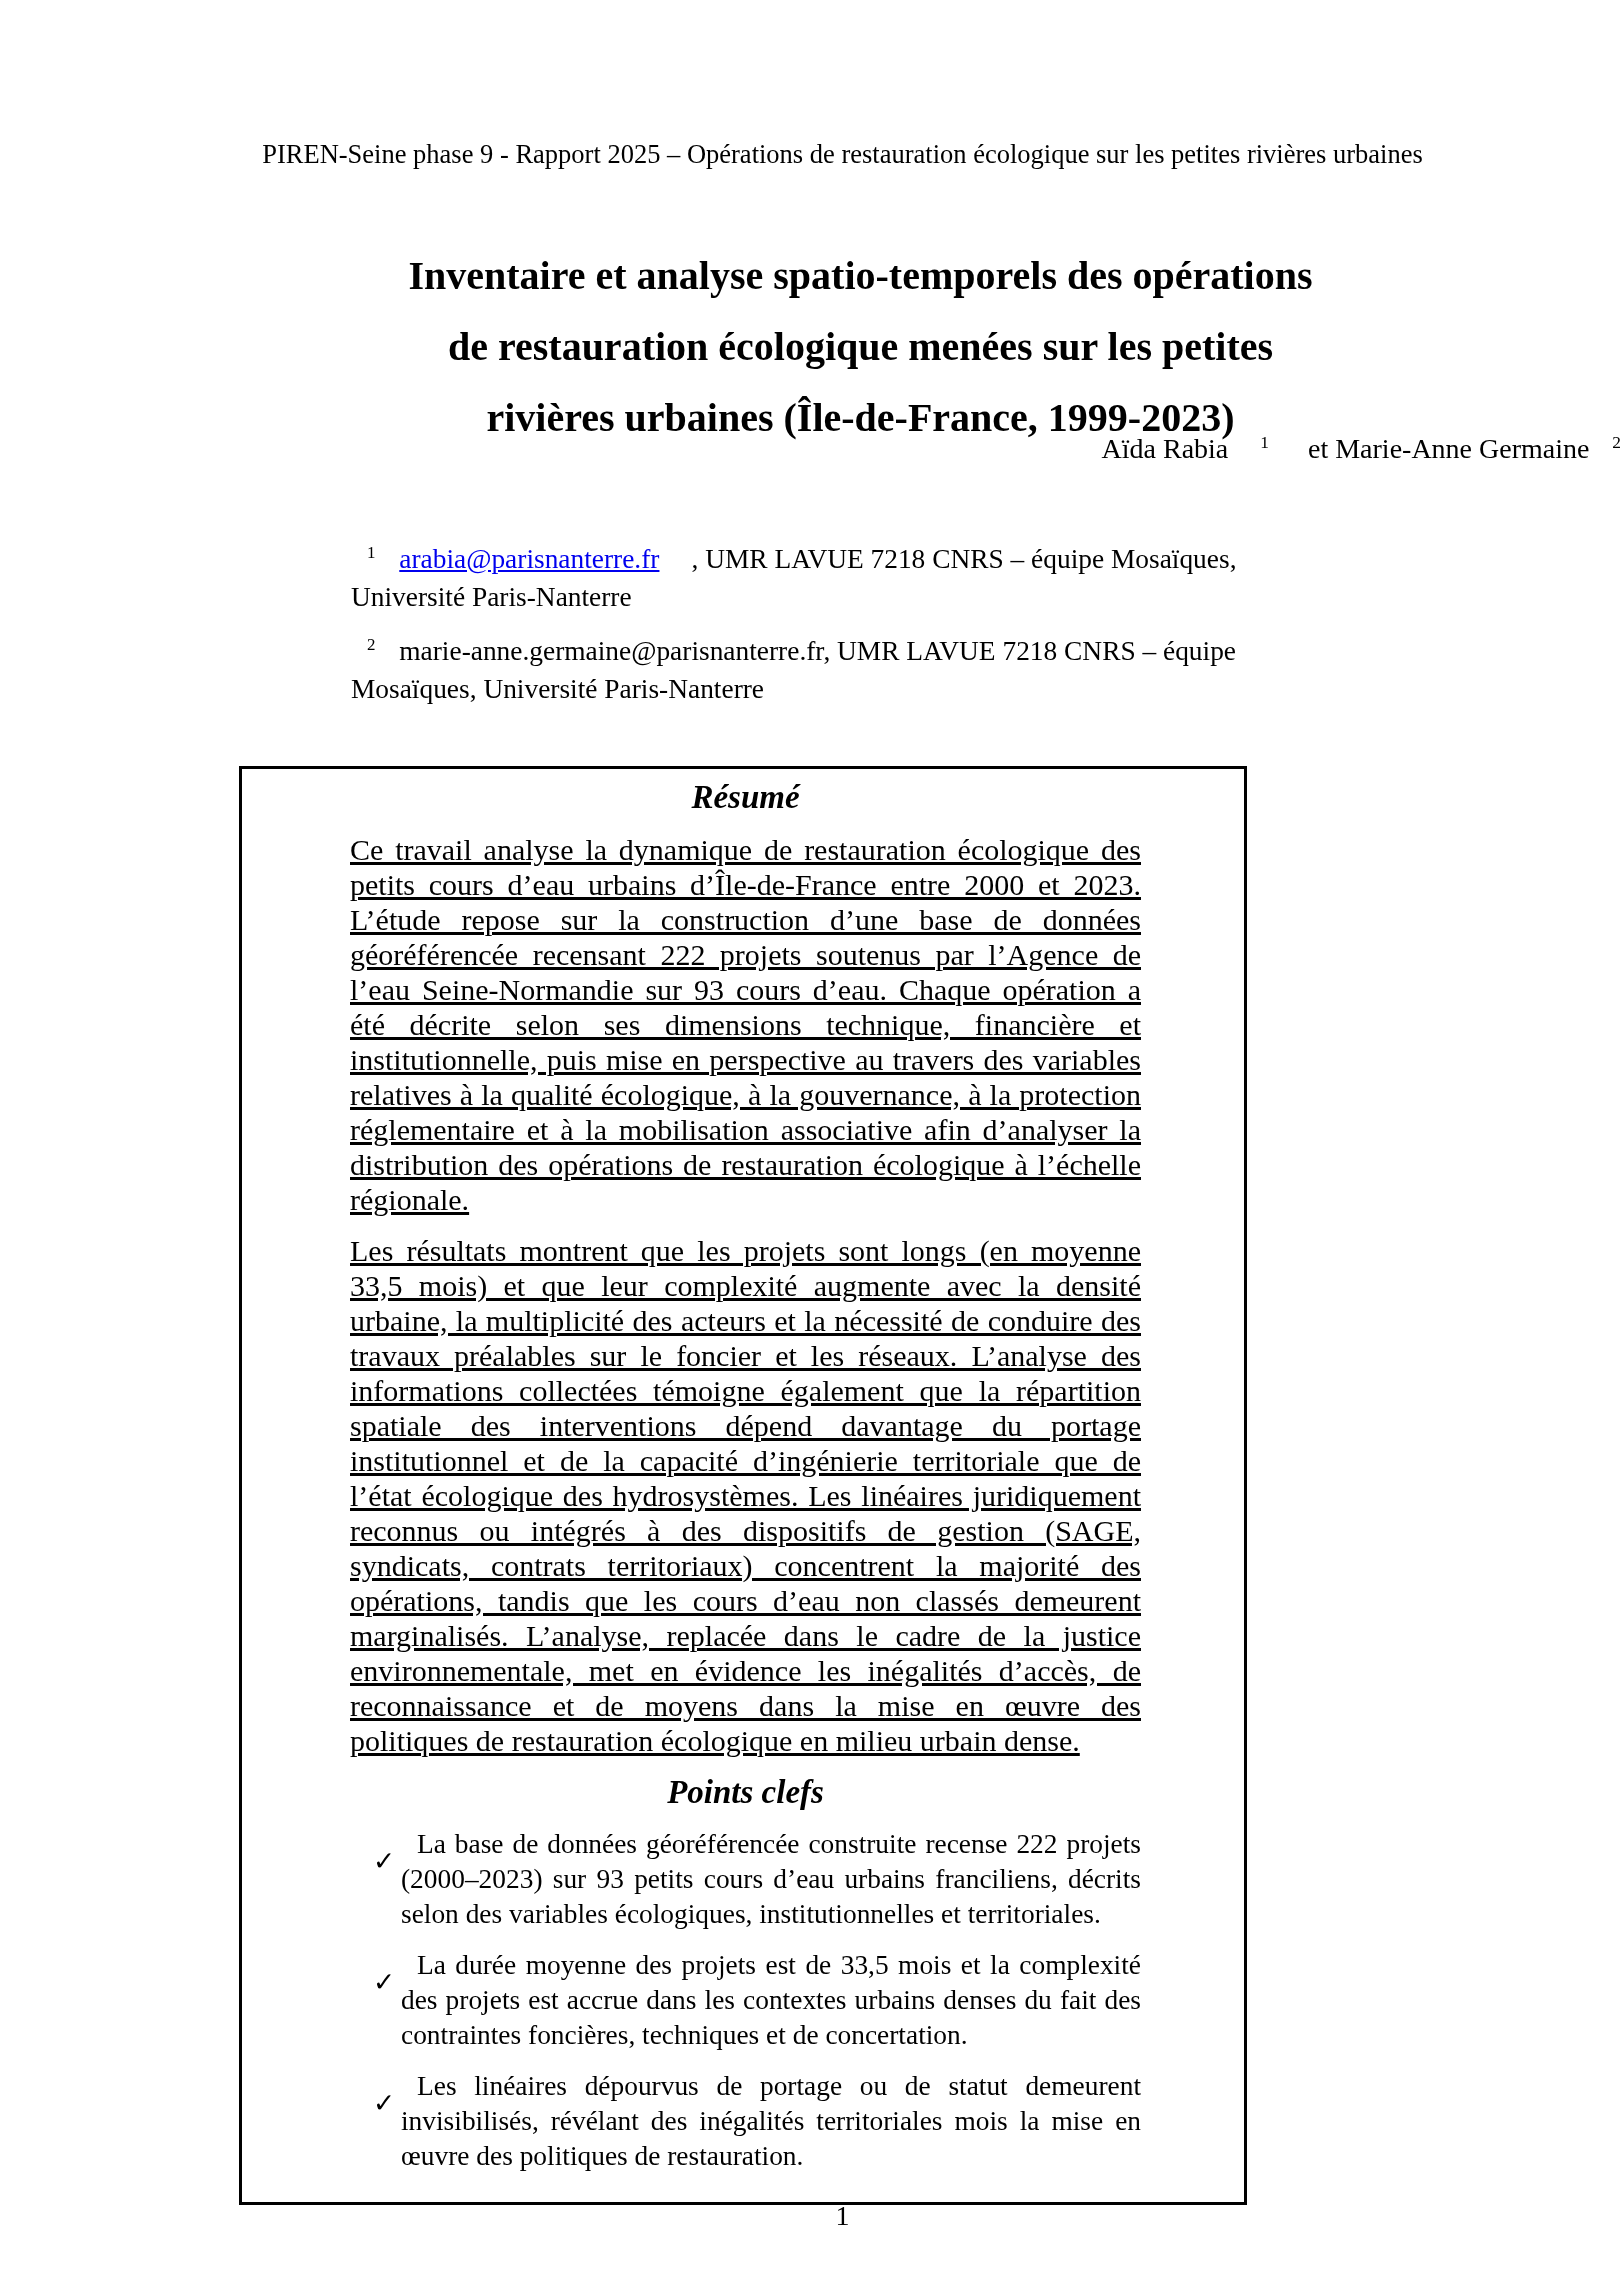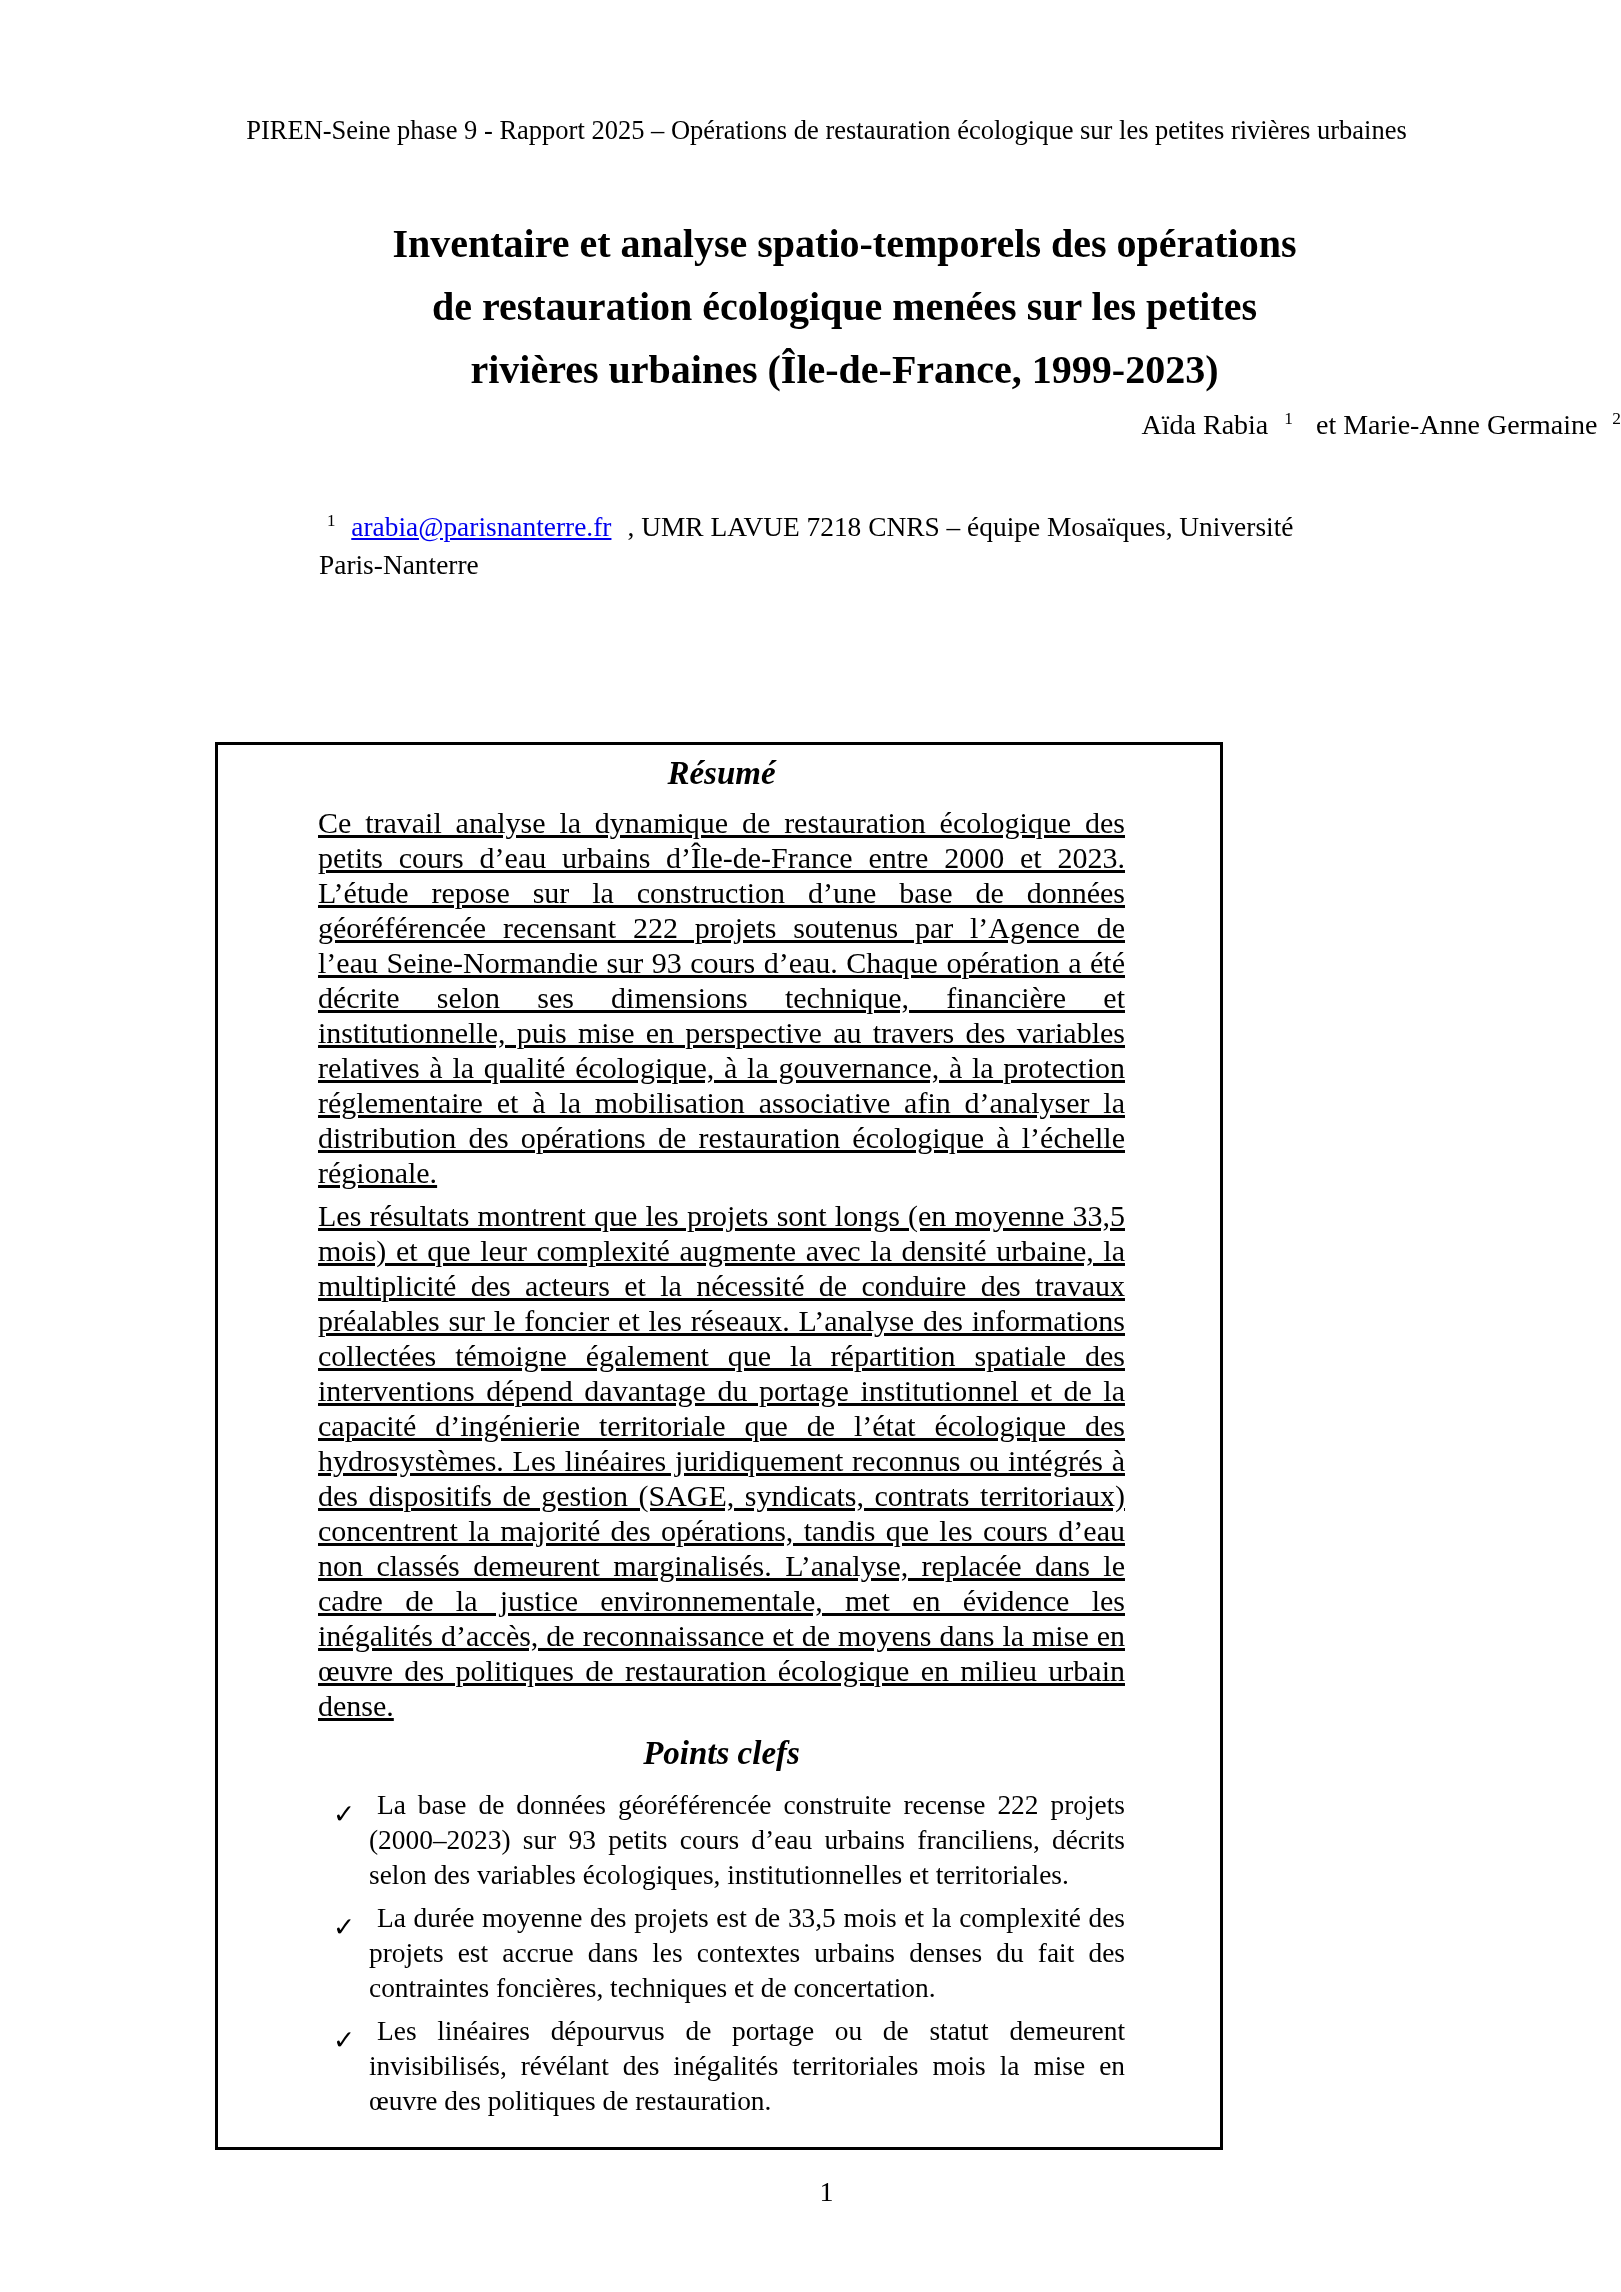--- a/index.html
+++ b/index.html
@@ -1,15 +1,15 @@
 <!DOCTYPE html>
 <html><head>
 <meta charset="utf-8">
 <style>
-  * { margin: 8px; padding: 0; box-sizing: border-box; }
+  * { margin: 16px; padding: 0; box-sizing: border-box; }
   html, body { background: #ffffff; }
   body {
     width: 1621px;
     height: 2293px;
     position: relative;
     font-family: "Liberation Serif", "DejaVu Serif", serif;
     color: #000000;
   }
   .running-header {
     position: absolute;
@@ -120,20 +120,21 @@
   <div>de restauration écologique menées sur les petites</div>
   <div>rivières urbaines (Île-de-France, 1999-2023)</div>
 </h1>
 
 <div class="authors">
   <span>Aïda Rabia</span><sup>1</sup><span> et Marie-Anne Germaine</span><sup class="sup2">2</sup>
 </div>
 
 <div class="affiliations">
   <p><sup>1</sup><a href="#" class="email-link">arabia@parisnanterre.fr</a><span>, UMR LAVUE 7218 CNRS – équipe Mosaïques, Université Paris-Nanterre</span></p>
+  <p><sup>2</sup><span>marie-anne.germaine@parisnanterre.fr, UMR LAVUE 7218 CNRS – équipe Mosaïques, Université Paris-Nanterre</span></p>
 </div>
 
 <div class="abstract-box">
   <div class="box-heading">Résumé</div>
 
   <p class="body-text">Ce travail analyse la dynamique de restauration écologique des petits cours d’eau urbains d’Île-de-France entre 2000 et 2023. L’étude repose sur la construction d’une base de données géoréférencée recensant 222 projets soutenus par l’Agence de l’eau Seine-Normandie sur 93 cours d’eau. Chaque opération a été décrite selon ses dimensions technique, financière et institutionnelle, puis mise en perspective au travers des variables relatives à la qualité écologique, à la gouvernance, à la protection réglementaire et à la mobilisation associative afin d’analyser la distribution des opérations de restauration écologique à l’échelle régionale.</p>
 
   <p class="body-text">Les résultats montrent que les projets sont longs (en moyenne 33,5 mois) et que leur complexité augmente avec la densité urbaine, la multiplicité des acteurs et la nécessité de conduire des travaux préalables sur le foncier et les réseaux. L’analyse des informations collectées témoigne également que la répartition spatiale des interventions dépend davantage du portage institutionnel et de la capacité d’ingénierie territoriale que de l’état écologique des hydrosystèmes. Les linéaires juridiquement reconnus ou intégrés à des dispositifs de gestion (SAGE, syndicats, contrats territoriaux) concentrent la majorité des opérations, tandis que les cours d’eau non classés demeurent marginalisés. L’analyse, replacée dans le cadre de la justice environnementale, met en évidence les inégalités d’accès, de reconnaissance et de moyens dans la mise en œuvre des politiques de restauration écologique en milieu urbain dense.</p>
 
   <div class="box-heading keypoints-heading">Points clefs</div>

